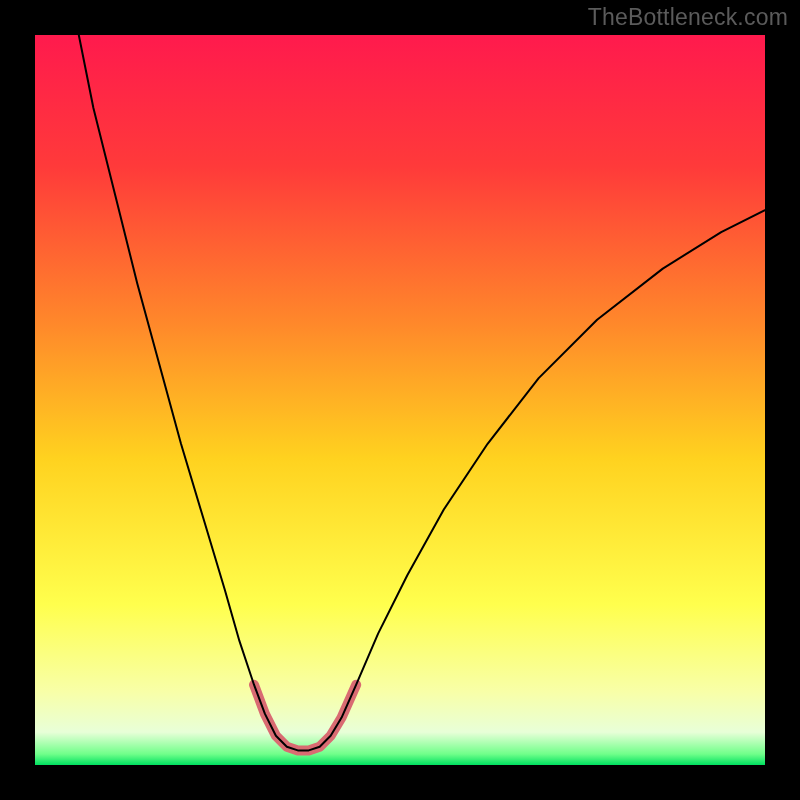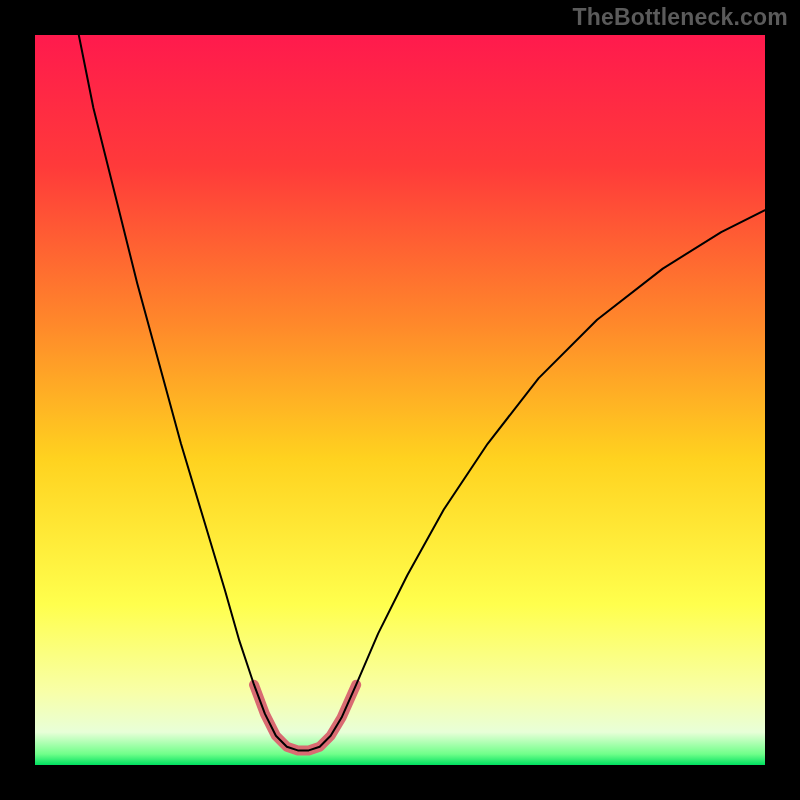--- a/index.html
+++ b/index.html
@@ -25,21 +25,21 @@
     left: 35px;
     width: 730px;
     height: 730px;
   }
   .watermark {
     position: absolute;
     top: 4px;
     right: 12px;
     color: #5b5b5b;
     font-size: 23px;
-    font-weight: 700;
+    font-weight: 400;
     letter-spacing: 0.2px;
   }
   svg { display: block; }
 </style>
 </head>
 <body>
 
 <div class="frame">
 
   <div class="watermark">TheBottleneck.com</div>

